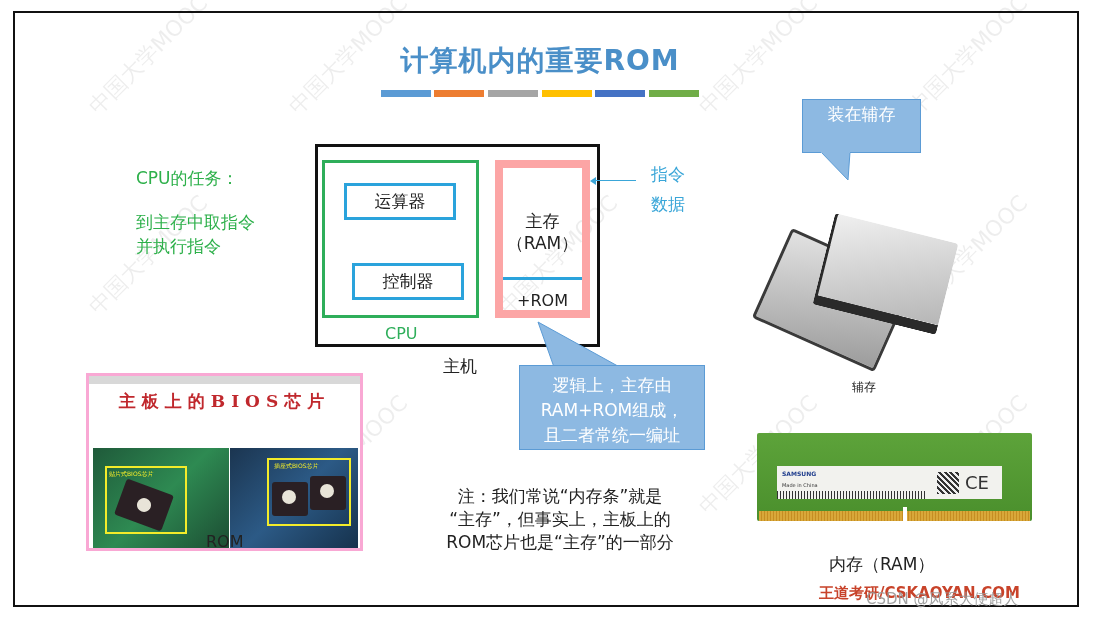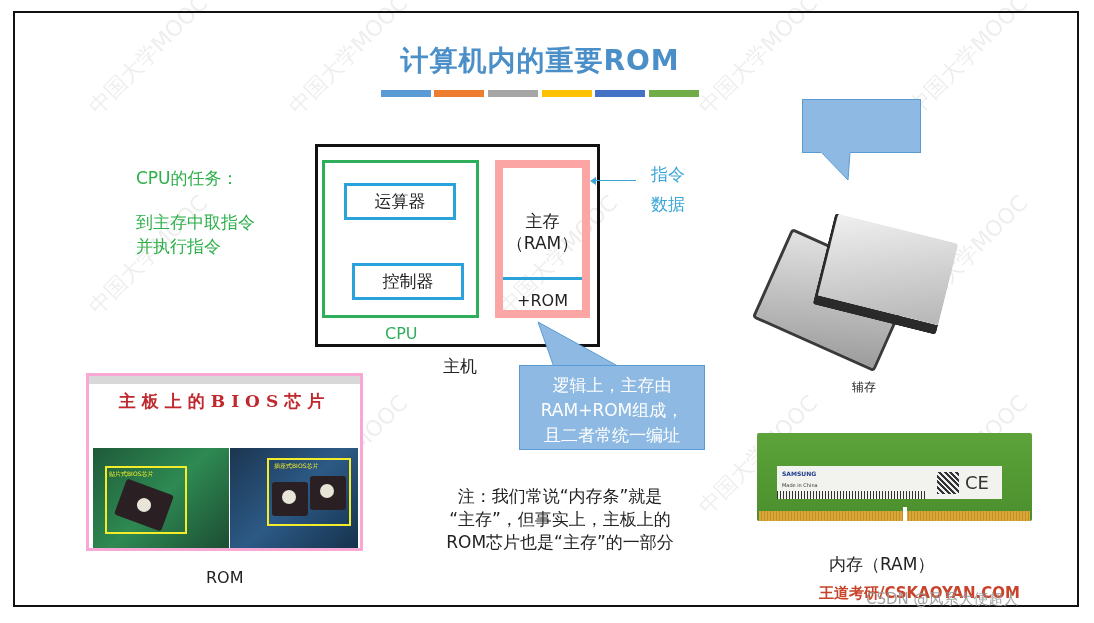--- a/index.html
+++ b/index.html
@@ -60,21 +60,21 @@
     font-family: "DejaVu Serif", "Liberation Serif", serif; font-weight: bold;
     color: #c0282d; font-size: 17px; letter-spacing: 6px;
   }
   .bios-photo { position: absolute; top: 72px; height: 100px; overflow: hidden; }
   .pcb-left { left: 4px; width: 136px; background: linear-gradient(135deg,#1f5a3a,#2e8a52 50%,#1c4d33); }
   .pcb-right { left: 141px; width: 128px; background: linear-gradient(135deg,#1b3550,#2c5a86 50%,#16324d); }
   .ylw-box { position: absolute; border: 2px solid #f3ec2a; box-sizing: border-box; }
   .chip { position: absolute; background: #2a2024; border-radius: 3px; }
   .chip-dot { position: absolute; width: 14px; height: 14px; border-radius: 50%; background: #e8e4d8; }
   .tiny-cap { position: absolute; font-size: 6px; color: #f3ec2a; white-space: nowrap; }
-  .rom-label { left: 206px; top: 568px; font-size: 16px; color: #222; }
+  .rom-label { left: 206px; top: 532px; font-size: 16px; color: #222; }
   .note { left: 420px; top: 485px; width: 280px; text-align: center; font-size: 17px; color: #222; line-height: 23px; }
   .hdd { position: absolute; border-radius: 4px; }
   .fuzhu-label { left: 852px; top: 379px; font-size: 12px; color: #222; }
   .ram-stick {
     left: 757px; top: 433px; width: 275px; height: 88px;
     background: linear-gradient(180deg,#5da33a,#4a8f2c); border-radius: 2px;
   }
   .ram-sticker { position: absolute; left: 20px; top: 33px; width: 225px; height: 33px; background: #f2f2ee; }
   .ram-gold { position: absolute; left: 2px; bottom: 0; width: 271px; height: 10px; background: repeating-linear-gradient(90deg,#d9a83a 0 2px,#c68d22 2px 3px); }
   .ram-notch { position: absolute; left: 146px; bottom: 0; width: 4px; height: 14px; background: #fff; }
@@ -138,20 +138,21 @@
 <svg class="abs" style="left:530px;top:320px;" width="140" height="50">
   <polygon points="25,50 8,2 95,50" fill="#8db9e2" stroke="#5b9bd5" stroke-width="1"></polygon>
 </svg>
 <div class="abs callout callout-main">
   <div>逻辑上，主存由</div>
   <div>RAM+ROM组成，</div>
   <div>且二者常统一编址</div>
 </div>
 
 <div class="abs callout callout-os">
+  <div>装在辅存</div>
 </div>
 <svg class="abs" style="left:820px;top:152px;" width="40" height="30">
   <polygon points="1,0 30,0 28,28" fill="#8db9e2" stroke="#5b9bd5" stroke-width="1"></polygon>
   <line x1="1" y1="0" x2="30" y2="0" stroke="#8db9e2" stroke-width="2"></line>
 </svg>
 
 <div class="abs bios-frame">
   <div class="bios-topbar"></div>
   <div class="bios-title">主板上的BIOS芯片</div>
   <div class="bios-photo pcb-left">

